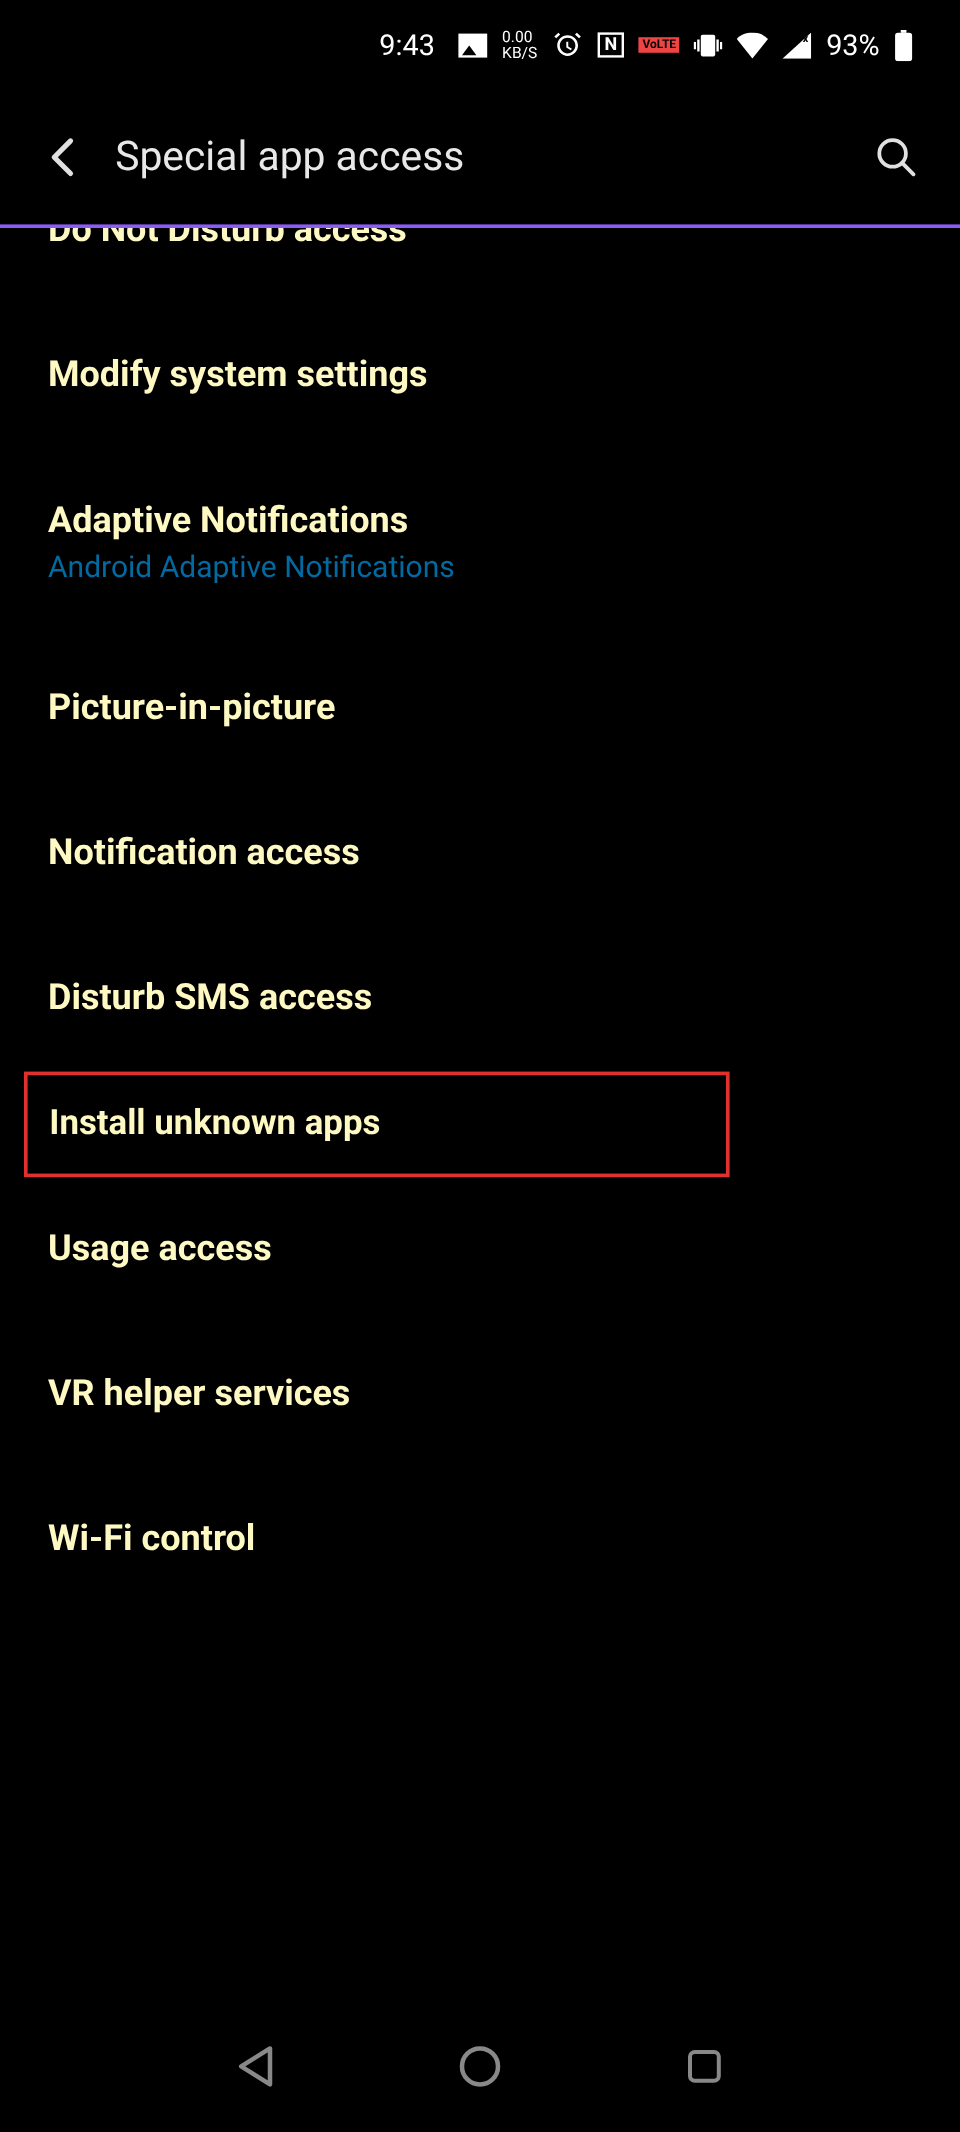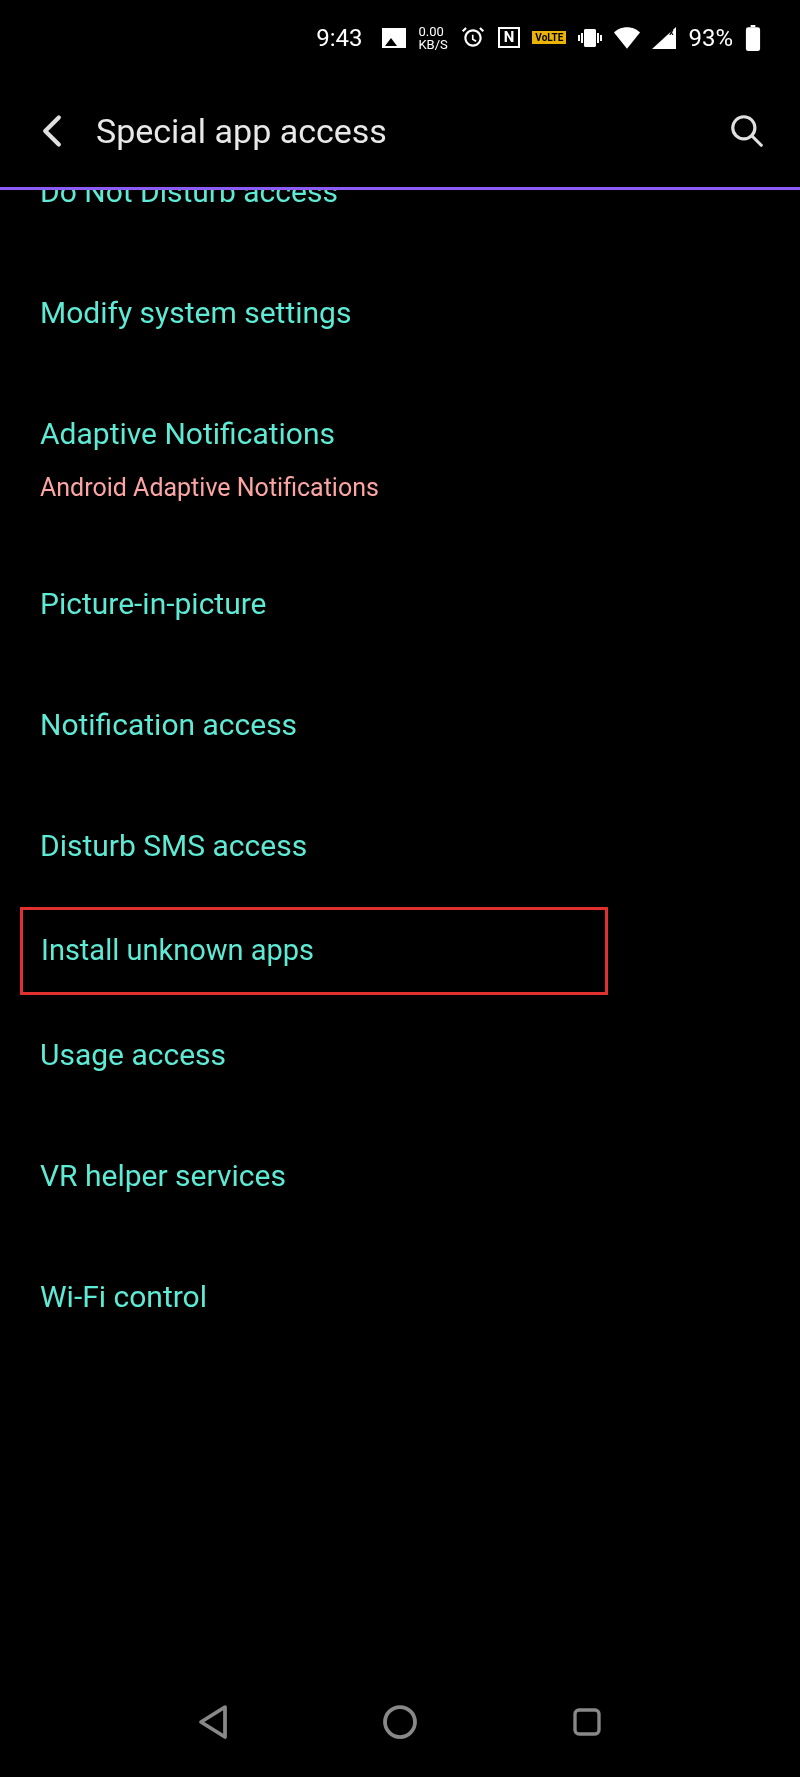--- a/index.html
+++ b/index.html
@@ -80,28 +80,28 @@
       padding: 40px 40px 42px 40px;
       cursor: pointer;
     }
     .list-item.cut-off {
       padding-top: 0;
       padding-bottom: 42px;
       margin-top: -18px;
     }
     .item-title {
       font-size: 30px;
-      color: #5eead4;
-      font-weight: 400;
+      color: #fef9c3;
+      font-weight: 700;
       line-height: 1.3;
     }
     .item-subtitle {
       font-size: 25px;
-      color: #fca5a5;
-      margin-top: 20px;
+      color: #0369a1;
+      margin-top: 6px;
       font-weight: 400;
     }
     .highlighted-item {
       border: 3px solid #e03030;
       margin-left: 20px;
       width: 588px;
       padding: 22px 18px;
     }
     .highlighted-item .item-title {
       font-size: 29px;
@@ -136,21 +136,21 @@
       position: absolute;
       bottom: 2px;
       left: 3px;
       width: 0;
       height: 0;
       border-left: 6px solid transparent;
       border-right: 6px solid transparent;
       border-bottom: 8px solid #000;
     }
     .volte-box {
-      background: #eab308;
+      background: #ef4444;
       color: #000;
       font-size: 10px;
       font-weight: bold;
       padding: 2px 3px;
       line-height: 0.9;
       text-align: center;
     }
     .nfc-box {
       border: 2px solid #fff;
       font-size: 15px;

